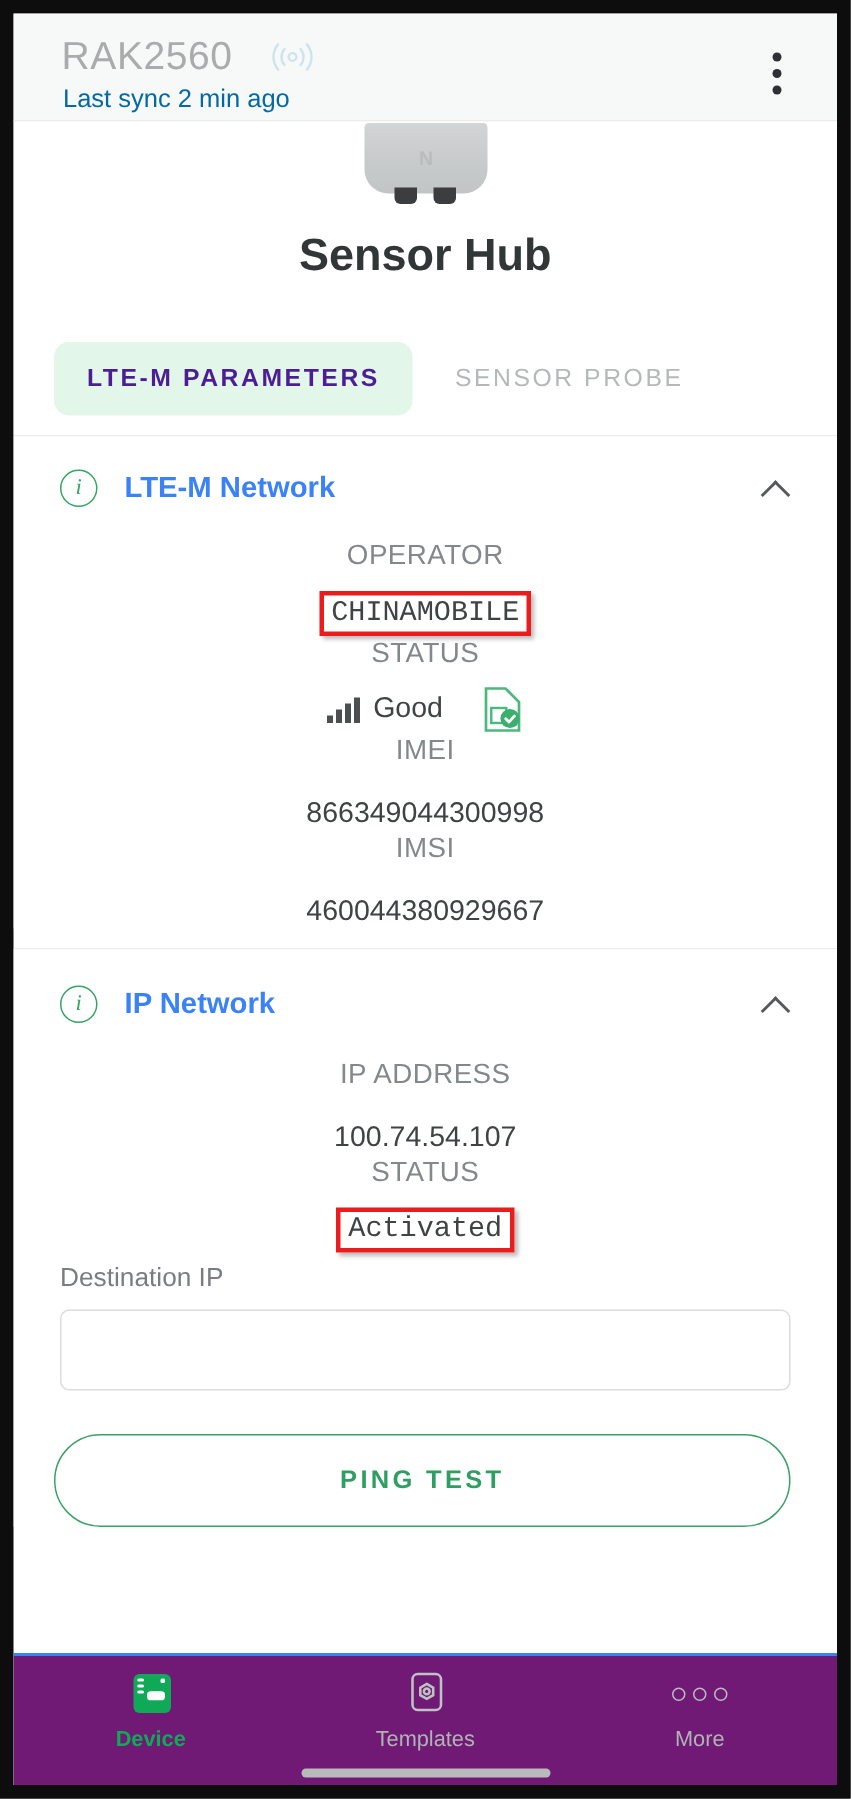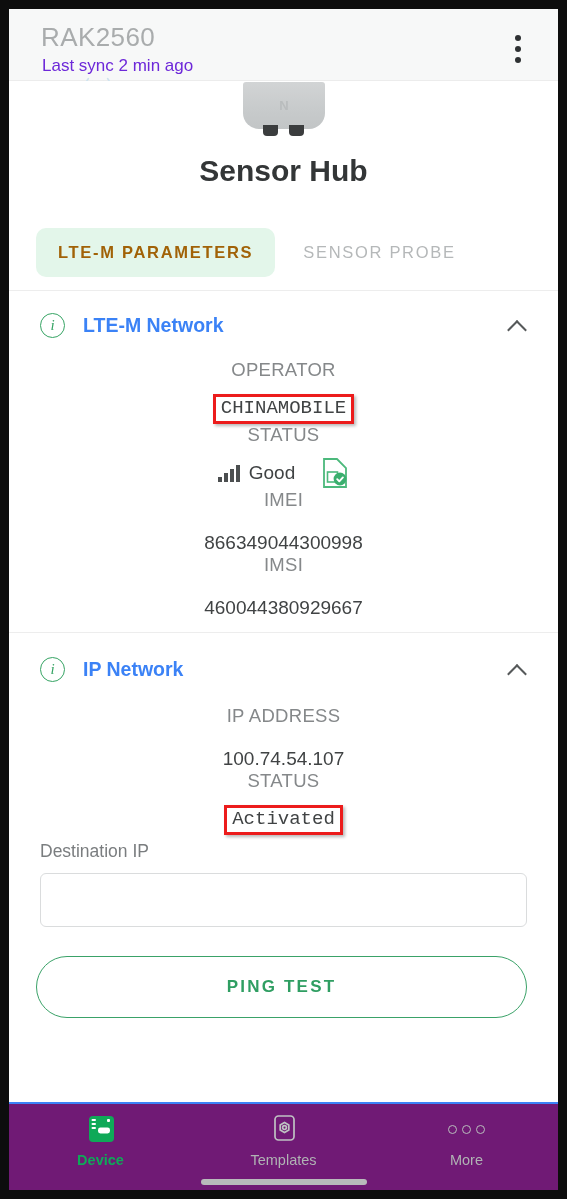--- a/index.html
+++ b/index.html
@@ -29,34 +29,33 @@
     position: relative;
     border-bottom: 1px solid #ececec;
   }
   .appbar-title-row {
     position: absolute;
     left: 32px;
     top: 13px;
     display: flex;
     align-items: center;
     gap: 24px;
-    flex-direction: column;
   }
   .device-id {
     font-size: 26px;
     color: #a9acad;
     letter-spacing: 0.4px;
   }
   .broadcast-icon { display: block; }
   .appbar-sub {
     position: absolute;
     left: 33px;
     top: 47px;
     font-size: 17px;
-    color: #6d28d9;
+    color: #0369a1;
   }
   .kebab {
     position: absolute;
     right: 37px;
     top: 26px;
     display: flex;
     flex-direction: column;
     gap: 5px;
     cursor: pointer;
   }
@@ -127,21 +126,21 @@
   .tab {
     font-size: 16.5px;
     letter-spacing: 1.7px;
     padding: 15px 22px;
     border-radius: 10px;
     cursor: pointer;
     white-space: nowrap;
   }
   .tab.active {
     background: #e3f6ea;
-    color: #a16207;
+    color: #4c1d95;
     font-weight: bold;
   }
   .tab.inactive {
     color: #b5b8b9;
     margin-left: 6px;
   }
 
   
   .section { background: #fff; }
   .divider {

